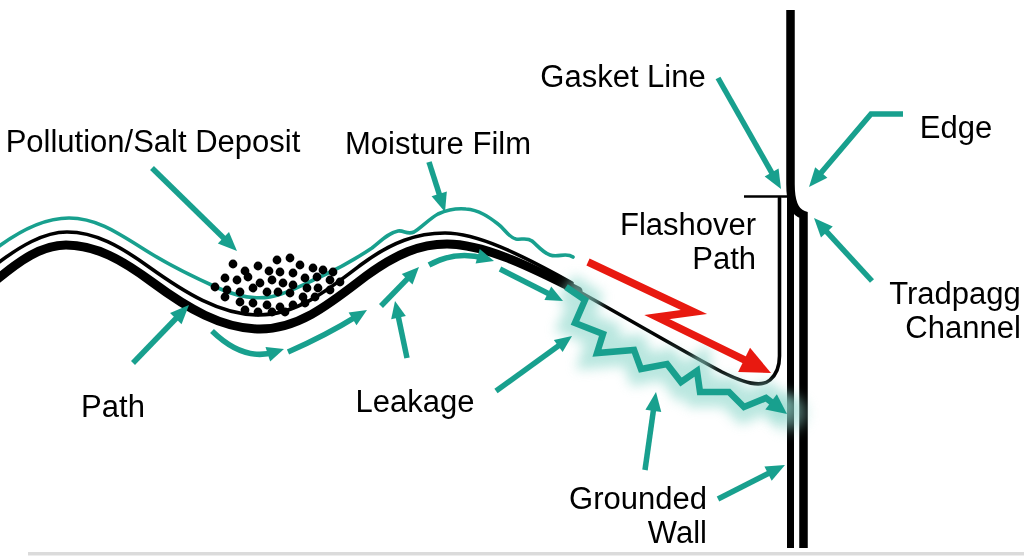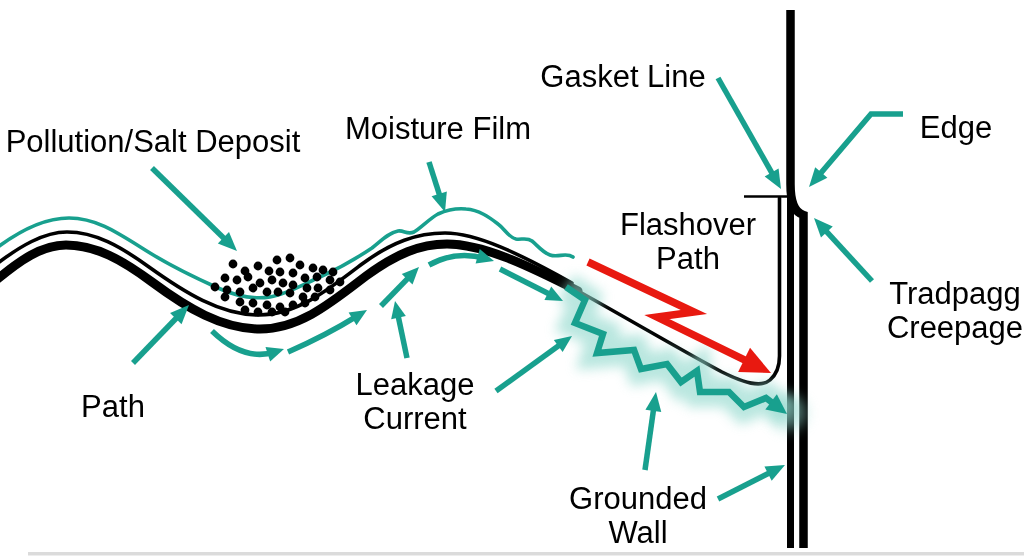--- a/index.html
+++ b/index.html
@@ -1,19 +1,19 @@
 <!DOCTYPE html>
 <html style="--ink: #000000; --teal: #18A08E; --red: #E81910; --glow: #8FD8CC; --band: #BDBDBD; --background: #FFFFFF;"><head>
 <meta charset="utf-8">
 <style>
   html,body{margin:0;padding:0;background:#fff;}
   #stage{position:relative;width:1024px;height:559px;background:#fff;overflow:hidden;
          font-family:"Liberation Sans",sans-serif;}
   #art{position:absolute;left:0;top:0;}
-  .lbl{position:absolute;transform:translate(-50%,-50%);color:#000;text-align:center;
+  .lbl{position:absolute;transform:translate(-50%,-50%);color:#000;text-align:right;
        font:31px/34px "Liberation Sans",sans-serif;white-space:nowrap;}
   .ink{stroke:var(--ink);fill:none;}
   .teal{stroke:var(--teal);fill:none;}
   .glowline{stroke:var(--glow);fill:none;opacity:.62;filter:blur(6px);}
   .glowblob{fill:var(--glow);opacity:.55;filter:blur(7px);}
   .band{fill:var(--band);opacity:.55;}
 </style>
 </head>
 <body>
 
@@ -124,41 +124,40 @@
         <path d="M 718,499 L 775.6812186891432,469.7289337995393" stroke="var(--teal)" stroke-width="5.5" fill="none" stroke-linecap="butt"></path>
         <polygon points="785,465 771.6769976545488,480.7320567156078 764.4365248514264,466.46406619180783" fill="var(--teal)"></polygon>
       </g>
 
     <rect class="band" x="28" y="552" width="996" height="3.5"></rect>
   </svg>
 
   <div class="lbl" style="left:153px;top:142px">
     <span>Pollution/Salt Deposit</span>
   </div>
-  <div class="lbl" style="left:438px;top:129px">
+  <div class="lbl" style="left:438px;top:144px">
     <span>Moisture Film</span>
   </div>
   <div class="lbl" style="left:623px;top:77px">
     <span>Gasket Line</span>
   </div>
   <div class="lbl" style="left:956px;top:128px">
     <div>Edge</div>
   </div>
   <div class="lbl" style="left:688px;top:242px">
     <div>Flashover</div>
     <div>Path</div>
   </div>
   <div class="lbl" style="left:955px;top:311px">
     <div>Tradpagg</div>
-    <div>Creepage</div>
+    <div>Channel</div>
   </div>
   <div class="lbl" style="left:113px;top:407px">
     <div>Path</div>
   </div>
   <div class="lbl" style="left:415px;top:402px">
     <div>Leakage</div>
-    <div>Current</div>
   </div>
   <div class="lbl" style="left:638px;top:516px">
     <div>Grounded</div>
     <div>Wall</div>
   </div>
 </div>
 
 </body></html>

